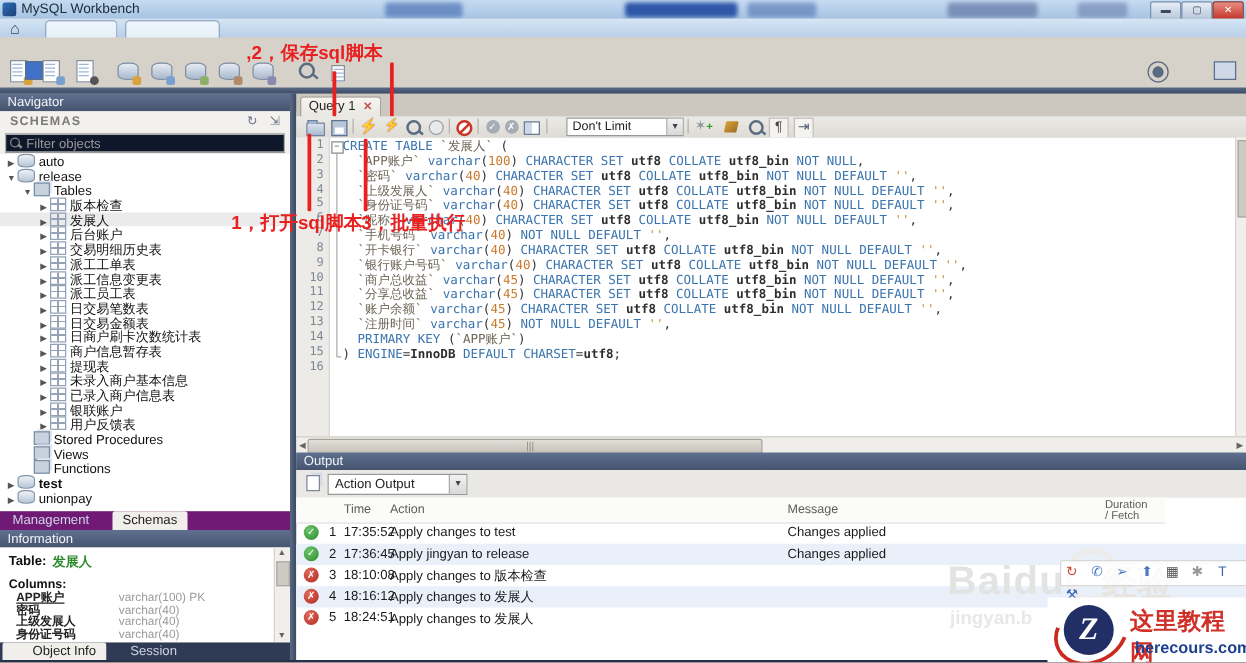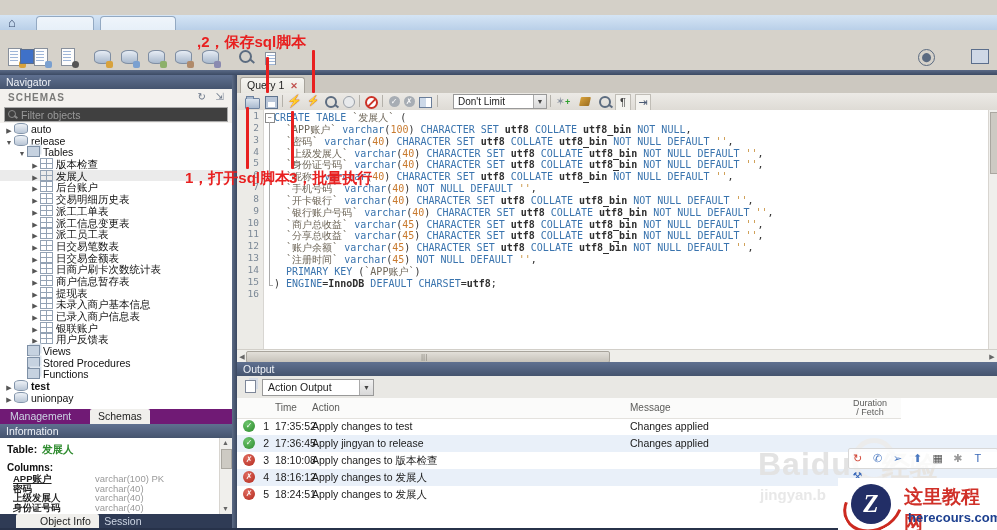--- a/index.html
+++ b/index.html
@@ -45,21 +45,21 @@
   .paneltoggle.on{background:#3f71c8;}
   #dark-strip{left:0;top:70px;width:997px;height:5px;background:linear-gradient(#5a6a86,#3c4a64);}
 
   
   .ptitle{background:linear-gradient(#5f7090,#45546e);color:#f0f3f8;font-size:10.5px;line-height:14px;padding-left:6px;}
   #nav-title{left:0;top:75px;width:232px;height:14px;}
   #schemas-hdr{left:0;top:89px;width:232px;height:17px;background:#f3f1ee;border-bottom:1px solid #e0ddd8;}
   #schemas-lbl{position:absolute;left:8px;top:3px;color:#7a7a78;font-weight:bold;font-size:10px;letter-spacing:1px;}
   .hdr-ic{position:absolute;top:2px;color:#6a7688;font-size:10px;}
   #filter-row{left:0;top:106px;width:232px;height:17px;background:#f3f1ee;}
-  #filter-box{position:absolute;left:4px;top:1px;width:222px;height:13px;background:#404040;border:1px solid #aaa;}
+  #filter-box{position:absolute;left:4px;top:1px;width:222px;height:13px;background:#0f172a;border:1px solid #aaa;}
   #filter-box .ph{position:absolute;left:16px;top:1px;color:#999;font-size:10.5px;}
   .mag-s{position:absolute;left:3px;top:2px;width:6px;height:6px;border:1.5px solid #8a8a8a;border-radius:50%;}
   .mag-s:after{content:"";position:absolute;left:5px;top:5px;width:4px;height:1.5px;background:#8a8a8a;transform:rotate(40deg);}
   #tree{left:0;top:123px;width:232px;height:286px;background:#fff;overflow:hidden;}
   .tree-row{position:relative;height:11.7px;line-height:11.7px;white-space:nowrap;font-size:10.5px;color:#111;}
   .tree-row.hl{background:#ebebeb;}
   .tree-row .arrow{display:inline-block;width:10px;font-size:7px;color:#555;text-align:center;}
   .tree-row .lbl{margin-left:3px;}
   .ti{display:inline-block;vertical-align:-1px;}
   .ic-schema{width:12px;height:9px;border:1px solid #8294aa;border-radius:6px/3px;background:linear-gradient(#eef2f7,#b9c6d6);}
@@ -142,23 +142,23 @@
 
   
   #out-title{left:237px;top:362px;width:760px;height:14px;}
   #out-toolbar{left:237px;top:376px;width:760px;height:22px;background:#e9e8e4;}
   #copy-ic{position:absolute;left:8px;top:4px;width:9px;height:11px;border:1px solid #7e8798;background:#fff;box-shadow:3px -3px 0 -1px #d6dce6;}
   #out-dd{position:absolute;left:25px;top:3px;width:110px;height:15px;background:#fff;border:1px solid #999;}
   #out-dd .val{position:absolute;left:5px;top:1px;font-size:10.5px;color:#222;}
   #out-dd .dd{position:absolute;right:0;top:0;width:13px;height:15px;background:linear-gradient(#f2f2f2,#d8d8d8);border-left:1px solid #aaa;
      font-size:7px;color:#444;text-align:center;line-height:15px;}
   #out-grid{left:237px;top:398px;width:760px;height:130px;background:#fff;}
-  #out-header{position:absolute;left:0;top:0;width:664px;height:20px;background:#fbfbfa;border-bottom:1px solid #e4e2de;}
+  #out-header{position:absolute;left:0;top:0;width:664px;height:20px;background:#fbfbfa;border-bottom:1px solid #e4e2de;padding-left:31px;}
   .oh{position:absolute;top:4px;color:#5c5c5a;font-size:10px;}
-  #oh-dur{right:14px;top:1px;text-align:center;line-height:9px;font-size:9px;}
+  #oh-dur{right:14px;top:1px;text-align:left;line-height:9px;font-size:9px;}
   .out-row{position:absolute;left:0;width:760px;height:17px;font-size:10.5px;color:#1a1a1a;}
   .out-row.alt{background:#e9f0f9;}
   .ost{position:absolute;left:6px;top:2px;width:12px;height:12px;border-radius:50%;color:#fff;font-size:8px;line-height:12px;text-align:center;}
   .ost.ok{background:radial-gradient(circle at 35% 30%,#6cc46c,#2e8b2e);}
   .ost.err{background:radial-gradient(circle at 35% 30%,#e06a5e,#b22a1e);}
   .on{position:absolute;left:20px;width:12px;text-align:right;top:2px;}
   .ot{position:absolute;left:38px;top:2px;}
   .oa{position:absolute;left:75px;top:2px;}
   .om{position:absolute;left:393px;top:2px;}
 
@@ -180,20 +180,32 @@
 
   
   .ann-text{position:absolute;color:#e82020;font-weight:bold;font-size:15px;z-index:50;white-space:nowrap;}
   .ann-line{position:absolute;width:3px;background:#e82020;z-index:50;border-radius:1px;}
 </style>
 </head>
 <body>
 
 <div id="app">
 
+  <div class="abs" id="titlebar">
+    <div class="abs" id="wb-icon"></div>
+    <div class="abs" id="win-title">MySQL Workbench</div>
+    <div class="abs blurtab" style="left:308px;width:62px;background:#4a6fb3aa"></div>
+    <div class="abs blurtab" style="left:500px;width:90px;background:#2f57a8"></div>
+    <div class="abs blurtab" style="left:598px;width:55px;background:#4468aa88"></div>
+    <div class="abs blurtab" style="left:758px;width:72px;background:#53679a99"></div>
+    <div class="abs blurtab" style="left:862px;width:40px;background:#53679a77"></div>
+    <div class="abs winbtn" style="right:52px">▬</div>
+    <div class="abs winbtn" style="right:27px">▢</div>
+    <div class="abs winbtn" id="btn-close" style="right:2px">✕</div>
+  </div>
 
   <div class="abs" id="connrow">
     <span class="abs" id="home-icon">⌂</span>
     <div class="conn-tab" style="left:36px">
       <span>rlease</span><span class="conn-x">✕</span>
     </div>
     <div class="conn-tab" style="left:100px">
       <span>herecours</span><span class="conn-x">✕</span>
     </div>
   </div>
@@ -281,22 +293,22 @@
       <div class="tree-row" style="padding-left: 30px;"><span class="arrow">▶</span><span class="ti ic-table"></span><span class="lbl">派工员工表</span></div>
       <div class="tree-row" style="padding-left: 30px;"><span class="arrow">▶</span><span class="ti ic-table"></span><span class="lbl">日交易笔数表</span></div>
       <div class="tree-row" style="padding-left: 30px;"><span class="arrow">▶</span><span class="ti ic-table"></span><span class="lbl">日交易金额表</span></div>
       <div class="tree-row" style="padding-left: 30px;"><span class="arrow">▶</span><span class="ti ic-table"></span><span class="lbl">日商户刷卡次数统计表</span></div>
       <div class="tree-row" style="padding-left: 30px;"><span class="arrow">▶</span><span class="ti ic-table"></span><span class="lbl">商户信息暂存表</span></div>
       <div class="tree-row" style="padding-left: 30px;"><span class="arrow">▶</span><span class="ti ic-table"></span><span class="lbl">提现表</span></div>
       <div class="tree-row" style="padding-left: 30px;"><span class="arrow">▶</span><span class="ti ic-table"></span><span class="lbl">未录入商户基本信息</span></div>
       <div class="tree-row" style="padding-left: 30px;"><span class="arrow">▶</span><span class="ti ic-table"></span><span class="lbl">已录入商户信息表</span></div>
       <div class="tree-row" style="padding-left: 30px;"><span class="arrow">▶</span><span class="ti ic-table"></span><span class="lbl">银联账户</span></div>
       <div class="tree-row" style="padding-left: 30px;"><span class="arrow">▶</span><span class="ti ic-table"></span><span class="lbl">用户反馈表</span></div>
+      <div class="tree-row" style="padding-left: 17px;"><span class="arrow"></span><span class="ti ic-tables"></span><span class="lbl">Stored Procedures</span></div>
       <div class="tree-row" style="padding-left: 17px;"><span class="arrow"></span><span class="ti ic-tables"></span><span class="lbl">Views</span></div>
-      <div class="tree-row" style="padding-left: 17px;"><span class="arrow"></span><span class="ti ic-tables"></span><span class="lbl">Stored Procedures</span></div>
       <div class="tree-row" style="padding-left: 17px;"><span class="arrow"></span><span class="ti ic-tables"></span><span class="lbl">Functions</span></div>
       <div class="tree-row" style="padding-left: 4px;"><span class="arrow">▶</span><span class="ti ic-schema"></span><span class="lbl" style="font-weight: bold;">test</span></div>
       <div class="tree-row" style="padding-left: 4px;"><span class="arrow">▶</span><span class="ti ic-schema"></span><span class="lbl">unionpay</span></div>
     </div>
   <div class="abs" id="nav-tabs">
       <div class="btab" style="left: 2px;">Management</div>
       <div class="btab active" style="left: 90px;">Schemas</div>
     </div>
 
   <div class="abs ptitle" id="info-title">Information</div>
@@ -322,21 +334,21 @@
           <span class="ct">varchar(40)</span>
         </div>
       </div>
     <div class="vscroll" style="position:absolute;right:0;top:0;width:12px;height:76px">
       <span class="sarrow" style="top:0">▲</span>
       <span class="sthumb" style="top:11px;height:18px"></span>
       <span class="sarrow" style="bottom:0">▼</span>
     </div>
   </div>
   <div class="abs" id="info-tabs">
-      <div class="btab active" style="left: 16px; padding-left: 24px;">Object Info</div>
+      <div class="btab active" style="left: 2px; padding-left: 24px;">Object Info</div>
       <div class="btab" style="left: 96.2px;">Session</div>
     </div>
   <div class="abs" id="divider"></div>
 
   <div class="abs" id="ed-tabbar">
     <div id="ed-tab">
       <span>Query 1</span><span class="x">✕</span>
     </div>
   </div>
   <div class="abs" id="ed-toolbar">

